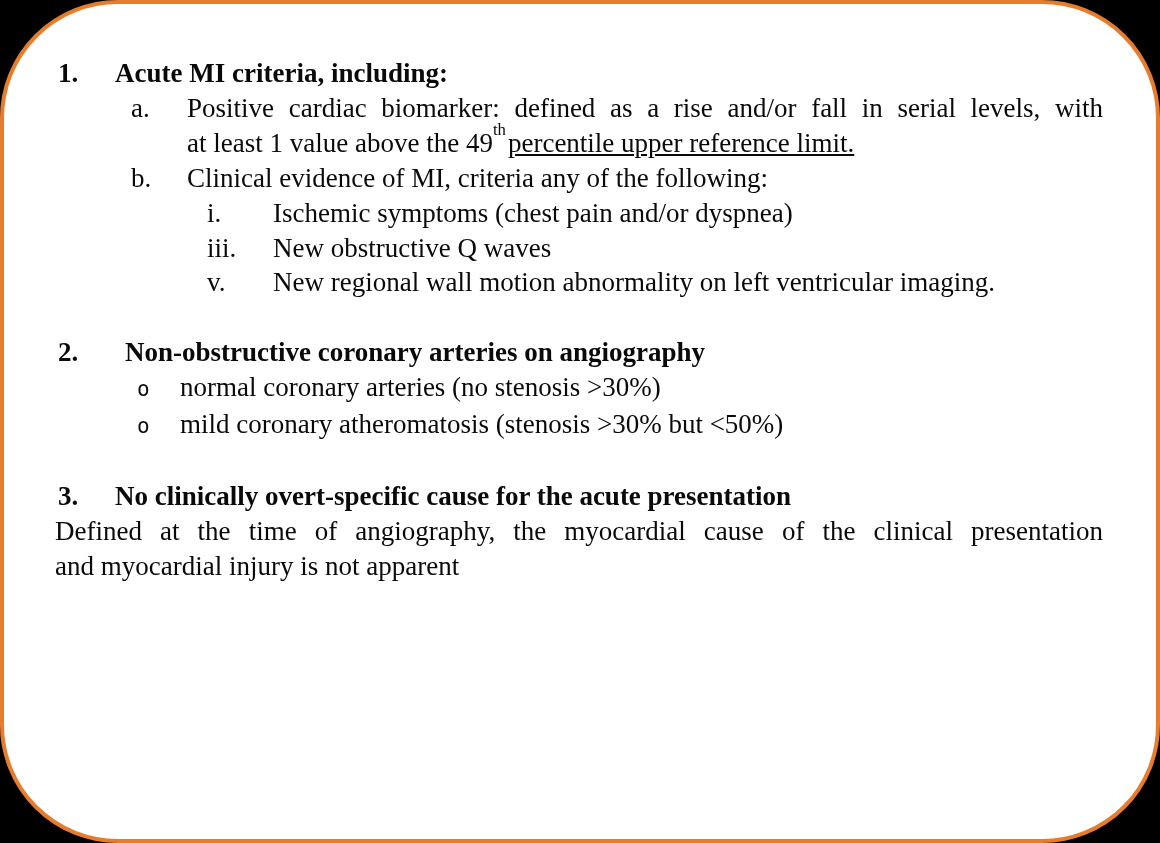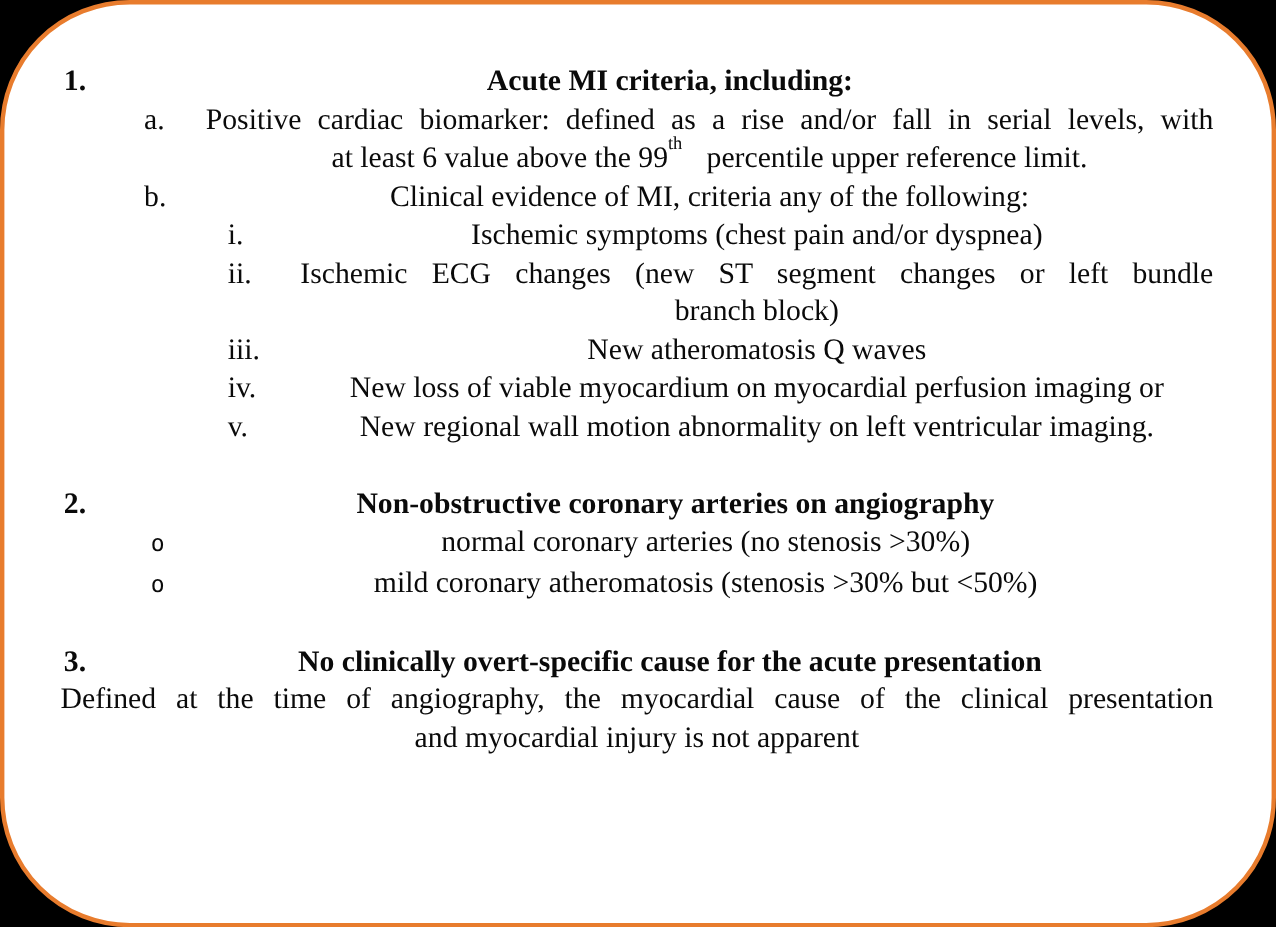--- a/index.html
+++ b/index.html
@@ -50,80 +50,69 @@
   
   .bu-row { margin-left: 82px; }
   .bu-row .marker {
     width: 43px;
     font-family: "DejaVu Sans Mono", monospace;
     font-size: 21px;
   }
 
   
   .jl { text-align: justify; text-align-last: justify; }
-  .nl { text-align: center; }
+  .nl { text-align: left; }
 
   sup.sup {
     font-size: 0.62em;
     line-height: 0;
     position: relative;
     top: -0.42em;
     margin-right: 2px;
     margin-top: 28px;
   }
-  .after-sup { margin-left: 20px; }
+  .after-sup { margin-left: 0; text-decoration: underline; }
 
   .spacer { height: 34.9px; }
 </style>
 </head>
 <body>
 
 <div class="frame">
   <div class="content">
 
     <div class="row h-row">
       <span class="marker">1.</span>
       <span class="ltext nl">Acute MI criteria, including:</span>
     </div>
 
     <div class="row ab-row">
       <span class="marker">a.</span>
       <div class="ltext">
         <div class="jl">Positive cardiac biomarker: defined as a rise and/or fall in serial levels, with</div>
-        <div class="nl"><span>at least 6 value above the 99</span><sup class="sup">th</sup><span class="after-sup">percentile upper reference limit.</span></div>
+        <div class="nl"><span>at least 1 value above the 49</span><sup class="sup">th</sup><span class="after-sup">percentile upper reference limit.</span></div>
       </div>
     </div>
 
     <div class="row ab-row">
       <span class="marker">b.</span>
       <div class="ltext nl">Clinical evidence of MI, criteria any of the following:</div>
     </div>
 
     <div class="row rm-row">
       <span class="marker">i.</span>
       <div class="ltext nl">Ischemic symptoms (chest pain and/or dyspnea)</div>
     </div>
 
-    <div class="row rm-row">
-      <span class="marker">ii.</span>
-      <div class="ltext">
-        <div class="jl">Ischemic ECG changes (new ST segment changes or left bundle</div>
-        <div class="nl">branch block)</div>
-      </div>
-    </div>
 
     <div class="row rm-row">
       <span class="marker">iii.</span>
-      <div class="ltext nl">New atheromatosis Q waves</div>
+      <div class="ltext nl">New obstructive Q waves</div>
     </div>
 
-    <div class="row rm-row">
-      <span class="marker">iv.</span>
-      <div class="ltext nl">New loss of viable myocardium on myocardial perfusion imaging or</div>
-    </div>
 
     <div class="row rm-row">
       <span class="marker">v.</span>
       <div class="ltext nl">New regional wall motion abnormality on left ventricular imaging.</div>
     </div>
 
     <div class="spacer"></div>
 
     <div class="row h-row h2">
       <span class="marker">2.</span>

